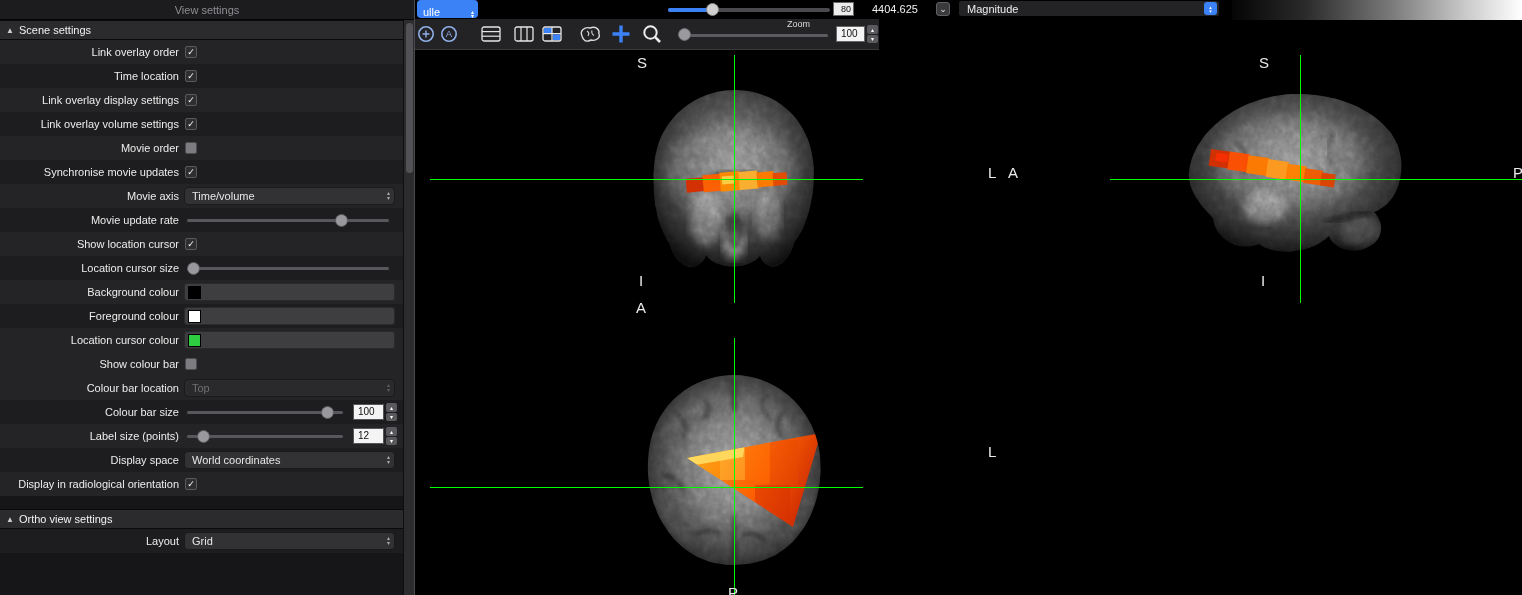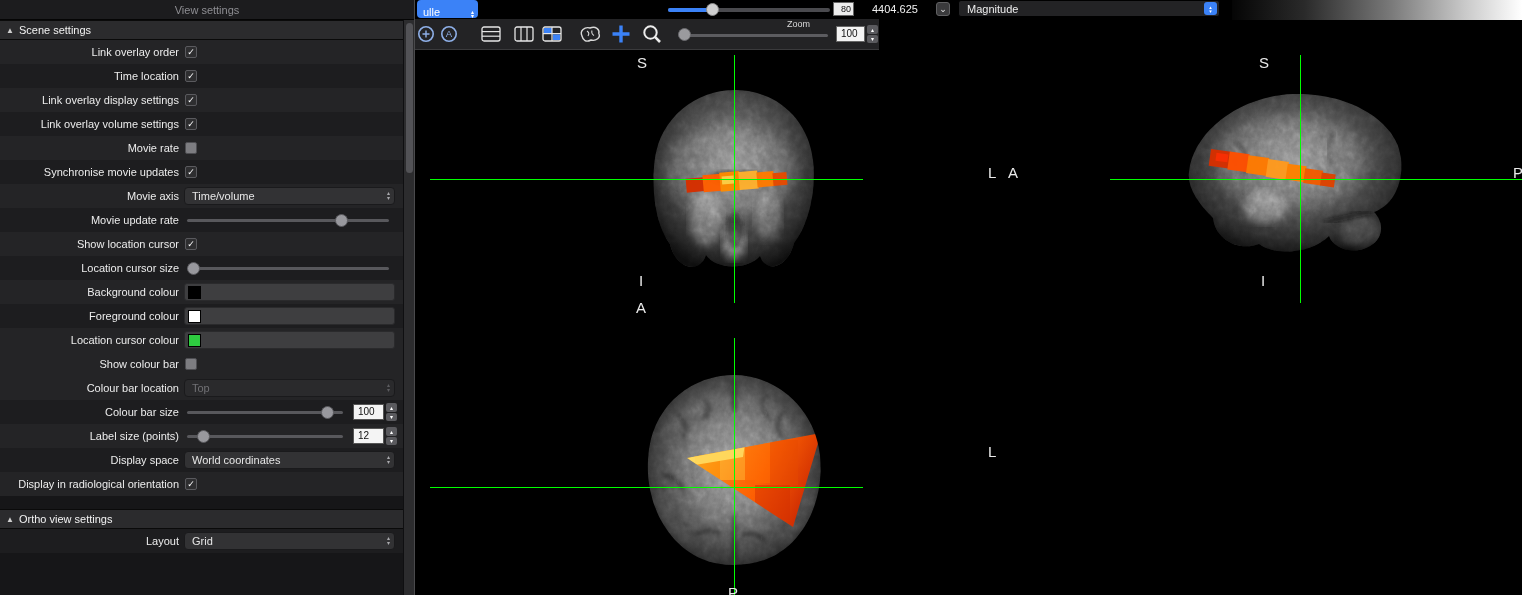--- a/index.html
+++ b/index.html
@@ -338,21 +338,21 @@
             <span class="cb on">✓</span>
           </span>
         </div>
         <div class="prow odd">
           <span class="plabel">Link overlay volume settings</span>
           <span class="pctl">
             <span class="cb on">✓</span>
           </span>
         </div>
         <div class="prow even">
-          <span class="plabel">Movie rate</span>
+          <span class="plabel">Movie order</span>
           <span class="pctl">
             <span class="cb"></span>
           </span>
         </div>
         <div class="prow odd">
           <span class="plabel">Synchronise movie updates</span>
           <span class="pctl">
             <span class="cb on">✓</span>
           </span>
         </div>

